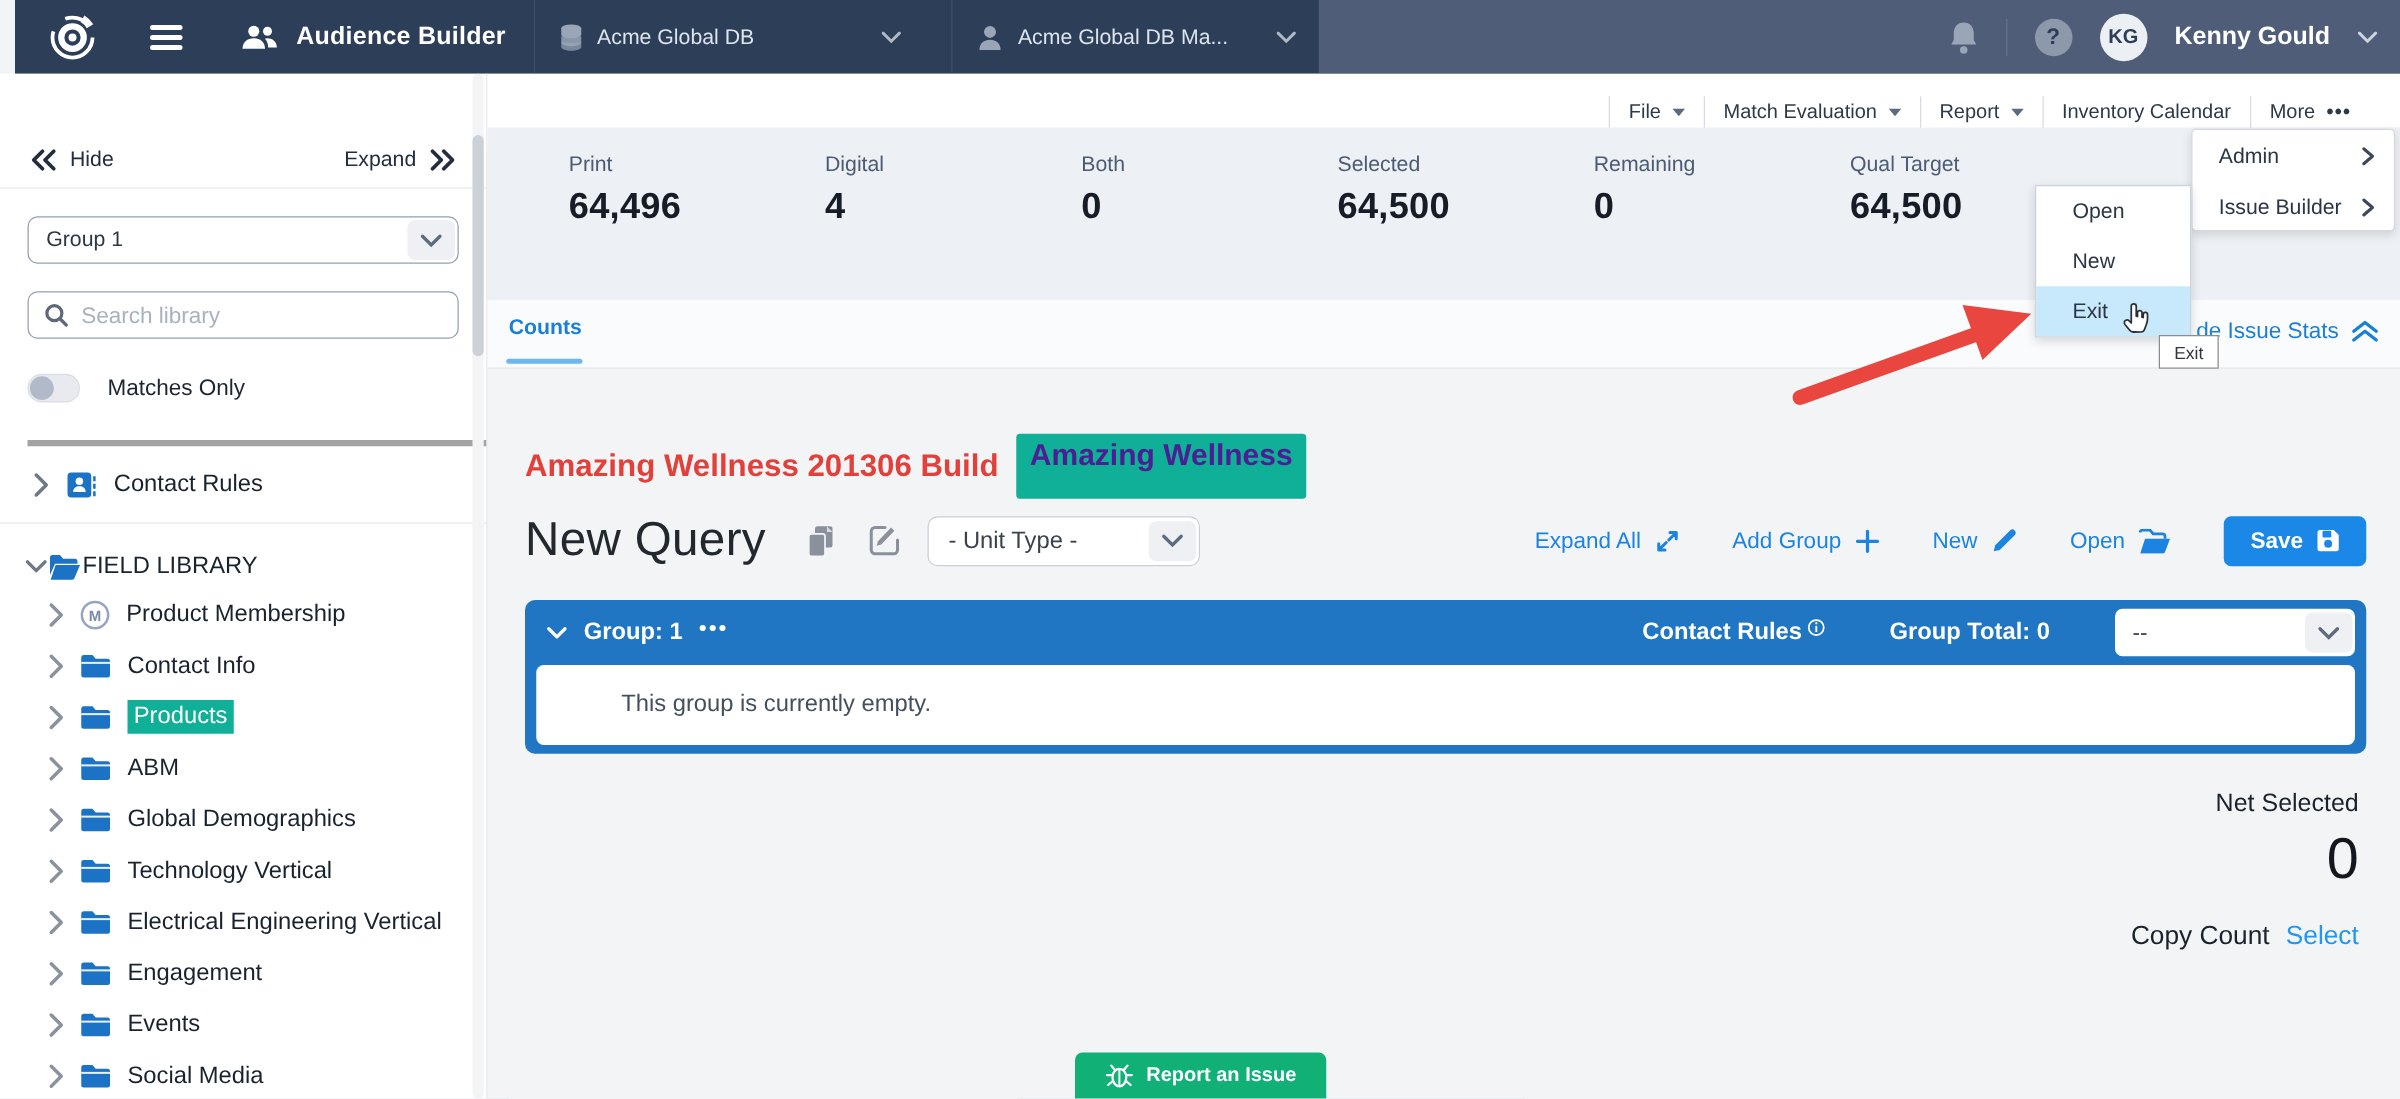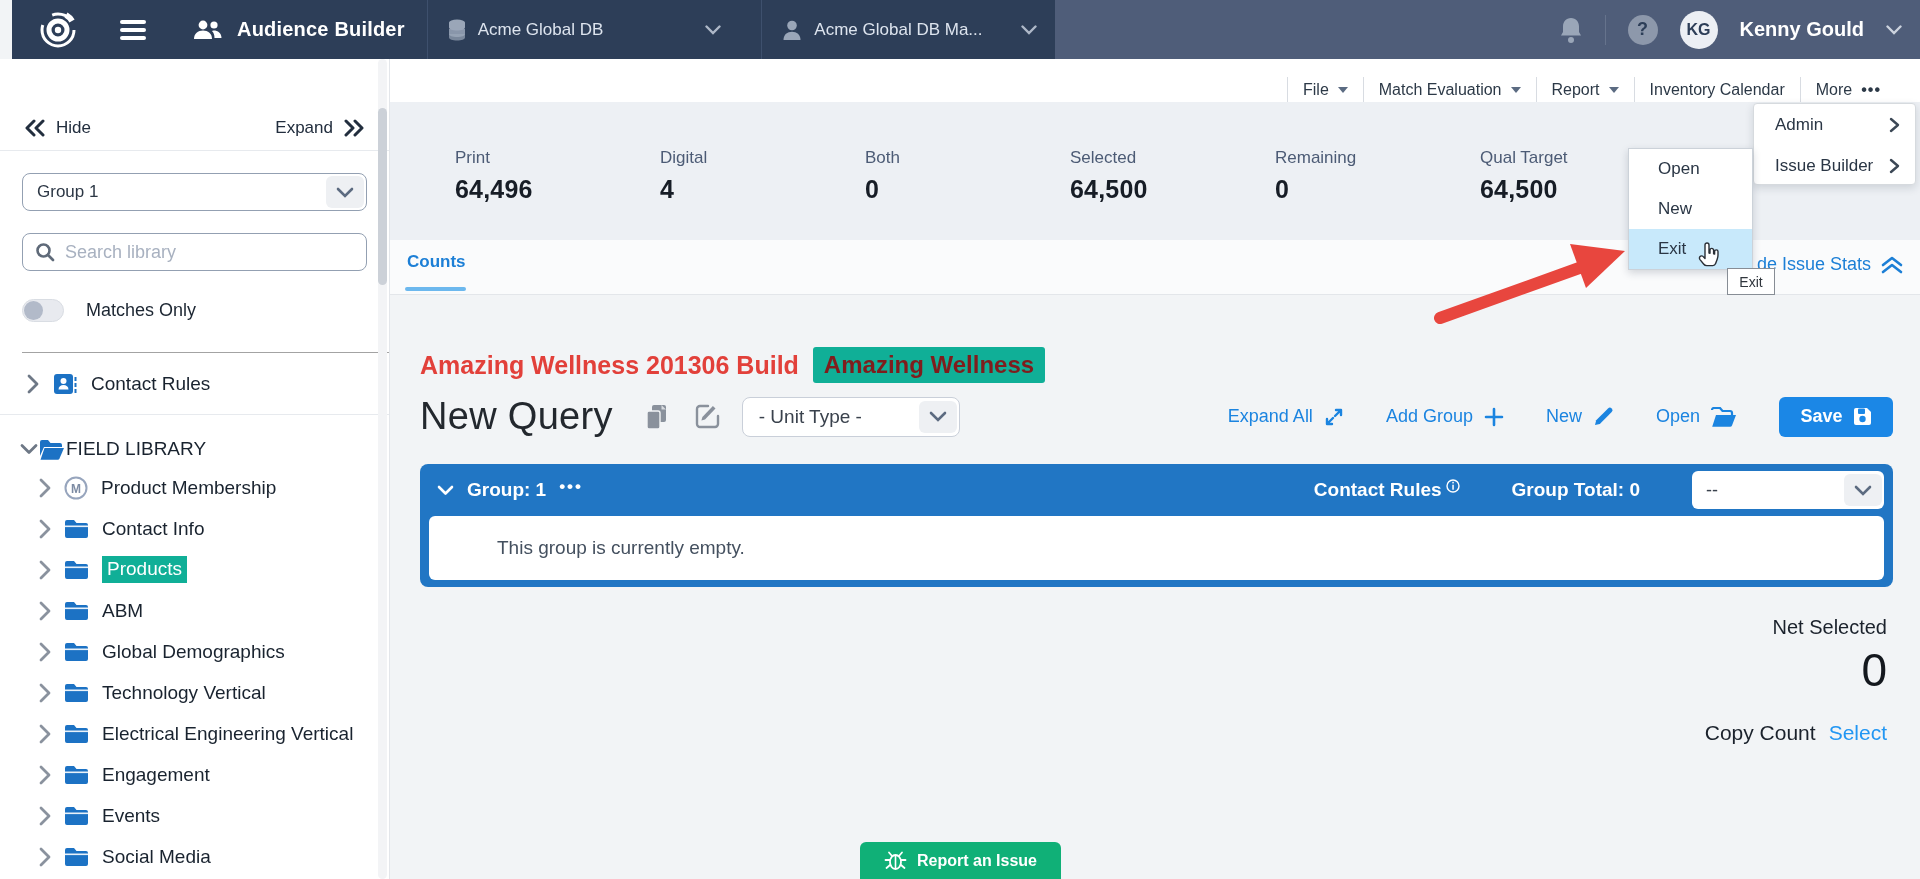--- a/index.html
+++ b/index.html
@@ -29,56 +29,56 @@
   .sidebar { position:absolute; left:0; top:59px; width:390px; height:820px; background:#fff; border-right:1px solid #e3e6ea; }
   .sb-head { height:92px; padding:46px 24px 0 24px; display:flex; align-items:center; justify-content:space-between; border-bottom:1px solid #e7eaee; }
   .sb-link { display:flex; align-items:center; gap:10px; color:#222e3e; font-size:17px; cursor:pointer; }
   .sb-select, .sb-search { margin:22px 22px 0 22px; height:38px; border:1px solid #93a0b2; border-radius:8px; background:#fff; display:flex; align-items:center; overflow:hidden; }
   .sb-select { justify-content:space-between; padding-left:14px; }
   .sb-select .val { font-size:17px; color:#2c3745; }
   .chev-btn { width:38px; height:32px; margin:2px; background:#eef0f3; border-radius:6px; display:flex; align-items:center; justify-content:center; }
   .sb-search { padding-left:12px; gap:10px; }
   .sb-search input { border:none; outline:none; font-size:18px; color:#2c3745; width:290px; font-family:"Liberation Sans",sans-serif; background:transparent; }
   .sb-search input::placeholder { color:#a8b1c0; }
-  .matches-row { margin:28px 0 0 22px; display:flex; align-items:center; gap:22px; padding-bottom:30px; border-bottom:1px solid #a3a3a3; }
+  .matches-row { margin:28px 0 0 22px; display:flex; align-items:center; gap:22px; padding-bottom:30px; border-bottom:5px solid #a3a3a3; }
   .toggle { width:42px; height:23px; border-radius:12px; background:#e8eaef; border:1px solid #d9dde3; position:relative; cursor:pointer; }
   .toggle .knob { position:absolute; left:1px; top:1px; width:19px; height:19px; border-radius:50%; background:#b2bac9; }
   .matches-label { font-size:18px; color:#1c2632; }
   .contact-row { margin-top:0; height:62px; display:flex; align-items:center; gap:14px; padding-left:26px; border-bottom:1px solid #e7eaee; }
   .contact-row .lbl { font-size:19px; color:#19232f; }
   .fl-header { margin-top:16px; display:flex; align-items:center; gap:1px; padding-left:20px; height:36px;text-align:center; }
   .fl-header .lbl { font-size:19px; color:#19232f; }
   .fl-item { display:flex; align-items:center; gap:13px; padding-left:38px; height:41px; cursor:pointer; }
   .fl-item .lbl { font-size:19px; color:#19232f; white-space:nowrap; }
   .lbl.hl { background:#10af97; color:#fff; padding:2px 5px 3px 5px; }
   .sb-scroll { position:absolute; right:2px; top:0; width:9px; height:820px; background:#f3f4f6; border-radius:5px; }
   .sb-thumb { position:absolute; right:0; top:49px; width:9px; height:177px; background:#ccd1d8; border-radius:5px; }
 
   
   .menubar { position:absolute; left:390px; top:59px; width:1530px; height:61px; background:#fff; display:flex; align-items:center; justify-content:flex-end; padding-right:24px; }
   .mb-item { display:flex; align-items:center; gap:9px; font-size:16px; color:#2c3947; padding:0 15px; cursor:pointer; white-space:nowrap; }
   .mb-sep { width:1px; height:26px; background:#d8dce2; }
   .caret-down { width:0; height:0; border-left:5px solid transparent; border-right:5px solid transparent; border-top:6px solid #5b6b82; }
   .mb-dots { font-size:16px; color:#2c3947; letter-spacing:1px; font-weight:700; }
 
-  .statsband { position:absolute; left:390px; top:102px; width:1530px; height:138px; background:#edf0f4; display:flex; padding:46px 0 0 65px; }
+  .statsband { position:absolute; left:390px; top:102px; width:1530px; height:138px; background:#edf0f4; display:flex; padding:20px 0 0 65px; }
   .stat { width:205px; }
   .stat .s-label { font-size:17px; color:#4c5b75; }
-  .stat .s-value { margin-top:7px; font-size:25px; font-weight:700; color:#171d26; letter-spacing:.2px; }
+  .stat .s-value { margin-top:7px; font-size:29px; font-weight:700; color:#171d26; letter-spacing:.2px; }
 
   .tabstrip { position:absolute; left:390px; top:240px; width:1530px; height:55px; background:#fafbfc; border-bottom:1px solid #e3e6ea; }
   .tab-counts { position:absolute; left:17px; top:12px; font-size:17px; font-weight:700; color:#1c7fd6; cursor:pointer; }
   .tab-underline { position:absolute; left:15px; top:47px; width:61px; height:4px; background:#6cb8ee; border-radius:2px; }
   .issue-stats { position:absolute; right:17px; top:14px; display:flex; align-items:center; gap:10px; color:#1c7fd6; font-size:18px; cursor:pointer; }
 
   
   .content { position:absolute; left:390px; top:295px; width:1530px; height:584px; padding:0 27px 0 30px; }
   .title-row { margin-top:52px; display:flex; align-items:center; gap:14px;font-weight:bold; }
   .build-title { font-size:25px; color:#e2403a; }
-  .badge { font-size:24px; color:#7f1d1d; background:#10af97; padding:4px 11px 4px 11px; border-radius:3px; }
+  .badge { font-size:24px; color:#4c1d95; background:#10af97; padding:4px 11px 20px 11px; border-radius:3px; }
   .query-row { margin-top:12px; display:flex; align-items:center; }
   .query-name { font-size:38px; color:#23282e; letter-spacing:.3px; }
   .q-icon { margin-left:32px; cursor:pointer; }
   .q-icon + .q-icon { margin-left:26px; }
   .unit-select { margin-left:22px; width:218px; height:40px; border:1px solid #c9cfd9; border-radius:8px; background:#fff; display:flex; align-items:center; justify-content:space-between; padding-left:16px; cursor:pointer; }
   .unit-select .val { font-size:19px; color:#3a424d; }
   .actions { margin-left:auto; display:flex; align-items:center; gap:42px; }
   .act-link { display:flex; align-items:center; gap:11px; color:#1b84e0; font-size:18px; cursor:pointer; white-space:nowrap; }
   .save-btn { width:114px; height:40px; background:#1b87e6; border:none; border-radius:6px; color:#fff; font-size:18px; font-weight:700; display:flex; align-items:center; justify-content:center; gap:10px; cursor:pointer; font-family:Liberation Sans, sans-serif; }
 

